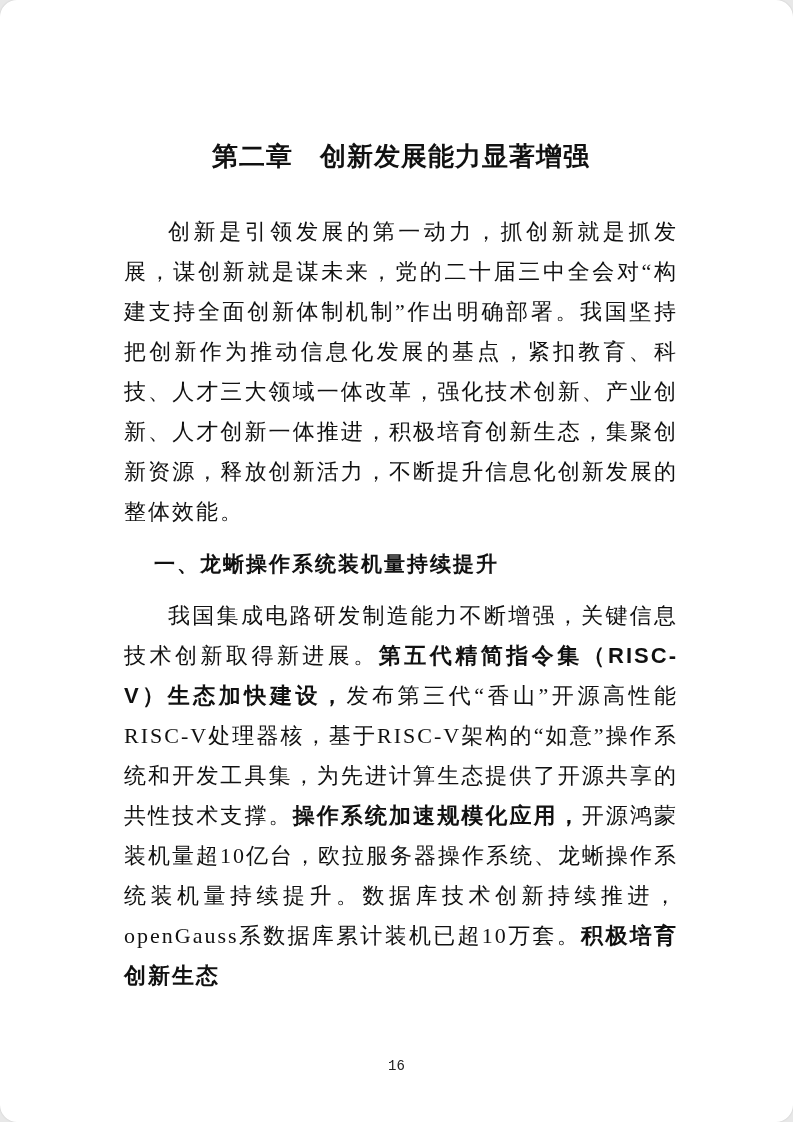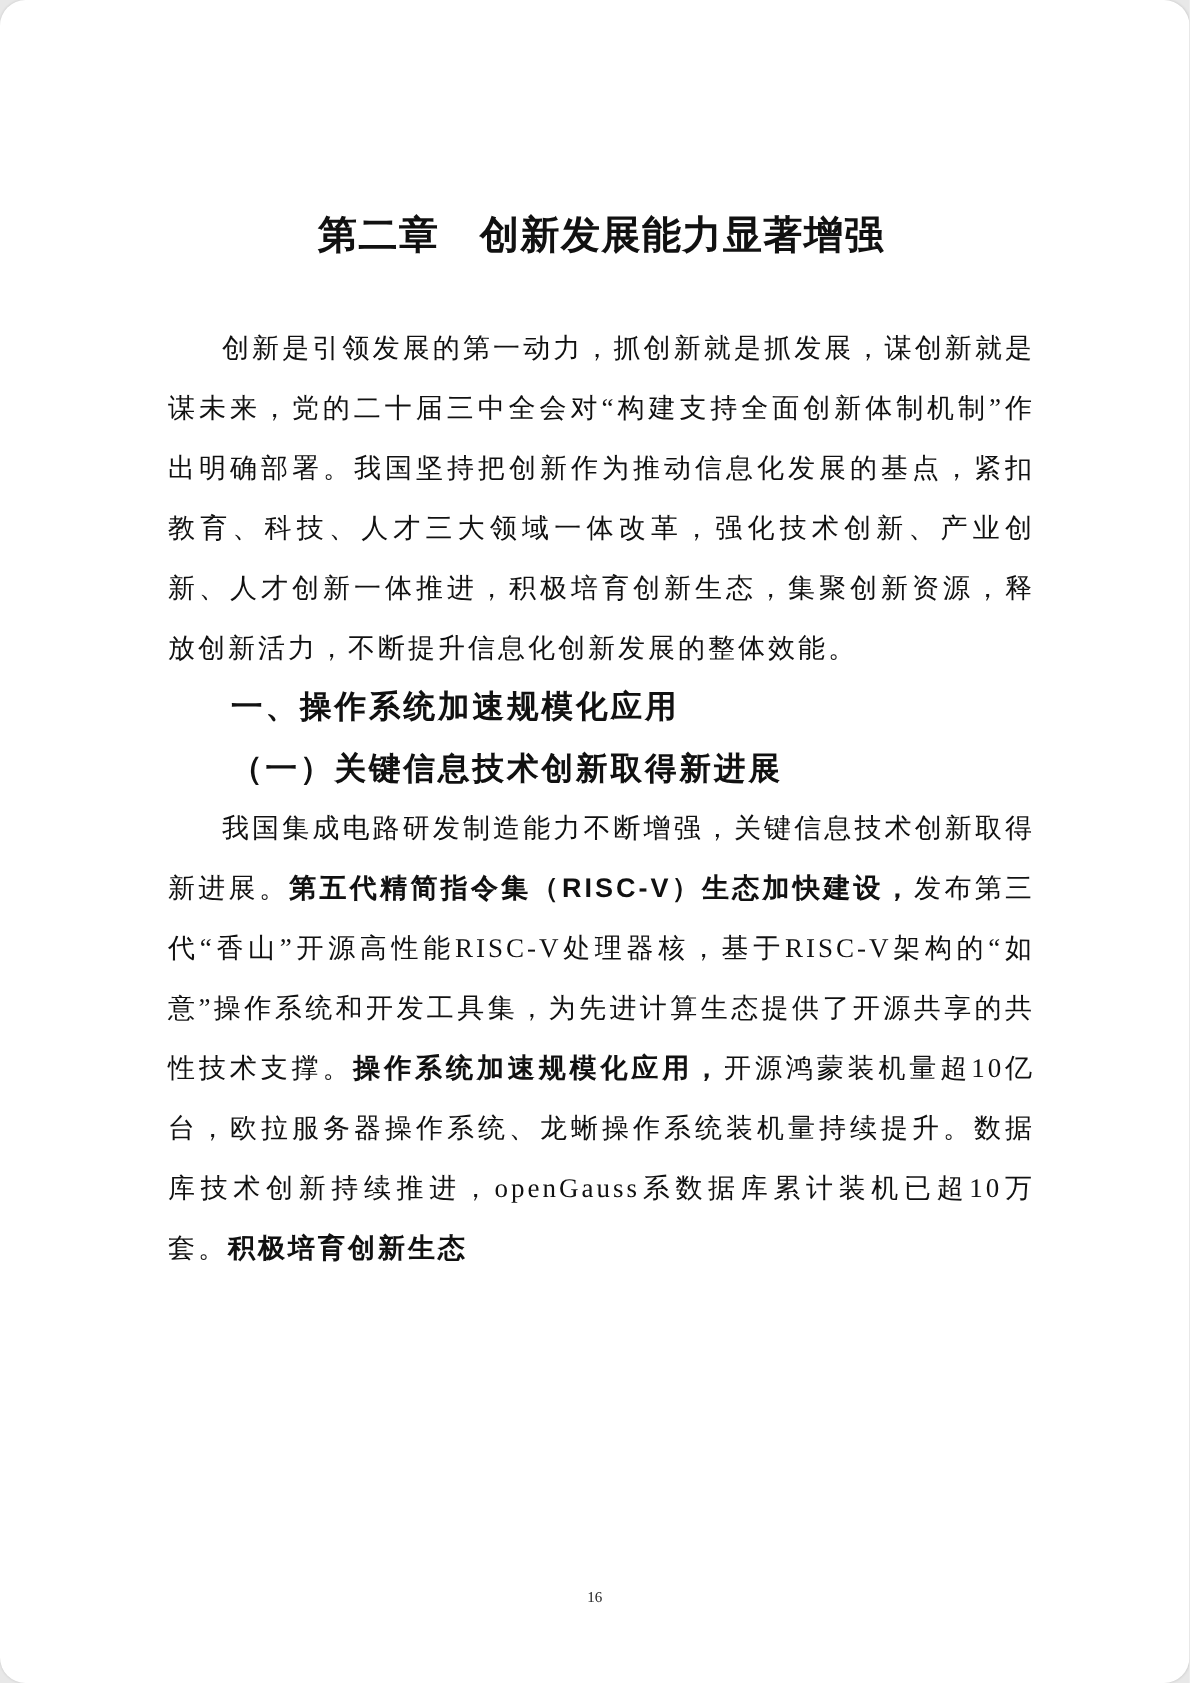--- a/index.html
+++ b/index.html
@@ -28,27 +28,27 @@
   .chapter-title {
     font-family: "Liberation Sans", "DejaVu Sans", sans-serif;
     font-weight: bold;
     font-size: 26px;
     line-height: 40px;
     text-align: center;
     letter-spacing: 1px;
     margin: 0 0 36px 0;
   }
   .body-para {
-    font-size: 18px;
+    font-size: 22px;
     line-height: 40px;
     text-align: justify;
     text-justify: inter-character;
     letter-spacing: 2px;
     text-indent: 2em;
-    margin: 0;
+    margin: 12px;
   }
   .section-heading {
     font-family: "Liberation Sans", "DejaVu Sans", sans-serif;
     font-weight: bold;
     font-size: 21px;
     line-height: 40px;
     letter-spacing: 2px;
     text-indent: 2em;
     margin: 0;
   }
@@ -65,39 +65,38 @@
   .bold-run {
     font-weight: bold;
     font-family: "Liberation Sans", "DejaVu Sans", sans-serif;
   }
   .page-footer {
     position: absolute;
     left: 0;
     top: 1056px;
     width: 100%;
     text-align: center;
-    font-size: 10px;
+    font-size: 14px;
     line-height: 20px;
-    font-family: Liberation Serif, serif;
+    font-family: Liberation Mono, monospace;
     color: #222222;
   }
 </style>
 </head>
 <body>
 
 <div class="page">
   <div class="content">
 
     <h1 class="chapter-title">第二章　创新发展能力显著增强</h1>
 
     <p class="body-para">创新是引领发展的第一动力，抓创新就是抓发展，谋创新就是谋未来，党的二十届三中全会对“构建支持全面创新体制机制”作出明确部署。我国坚持把创新作为推动信息化发展的基点，紧扣教育、科技、人才三大领域一体改革，强化技术创新、产业创新、人才创新一体推进，积极培育创新生态，集聚创新资源，释放创新活力，不断提升信息化创新发展的整体效能。</p>
 
-    <h2 class="section-heading">一、操作系统加速规模化应用</h2>
+    <h2 class="section-heading">一、龙蜥操作系统装机量持续提升</h2>
 
 
-    <h3 class="subsection-heading">（一）关键信息技术创新取得新进展</h3>
 
     <p class="body-para"><span>我国集成电路研发制造能力不断增强，关键信息技术创新取得新进展。</span><span class="bold-run">第五代精简指令集（RISC-V）生态加快建设，</span><span>发布第三代“香山”开源高性能RISC-V处理器核，基于RISC-V架构的“如意”操作系统和开发工具集，为先进计算生态提供了开源共享的共性技术支撑。</span><span class="bold-run">操作系统加速规模化应用，</span><span>开源鸿蒙装机量超10亿台，欧拉服务器操作系统、龙蜥操作系统装机量持续提升。数据库技术创新持续推进，openGauss系数据库累计装机已超10万套。</span><span class="bold-run">积极培育创新生态</span></p>
 
   </div>
 
   <div class="page-footer">16</div>
 </div>
 
 </body></html>

